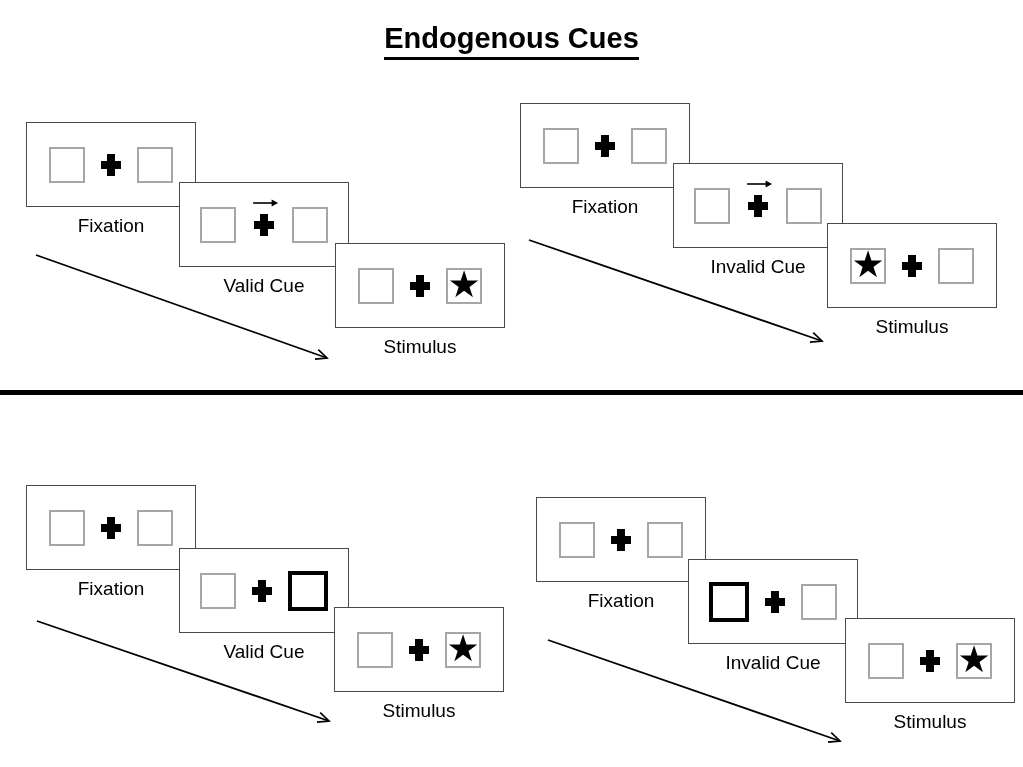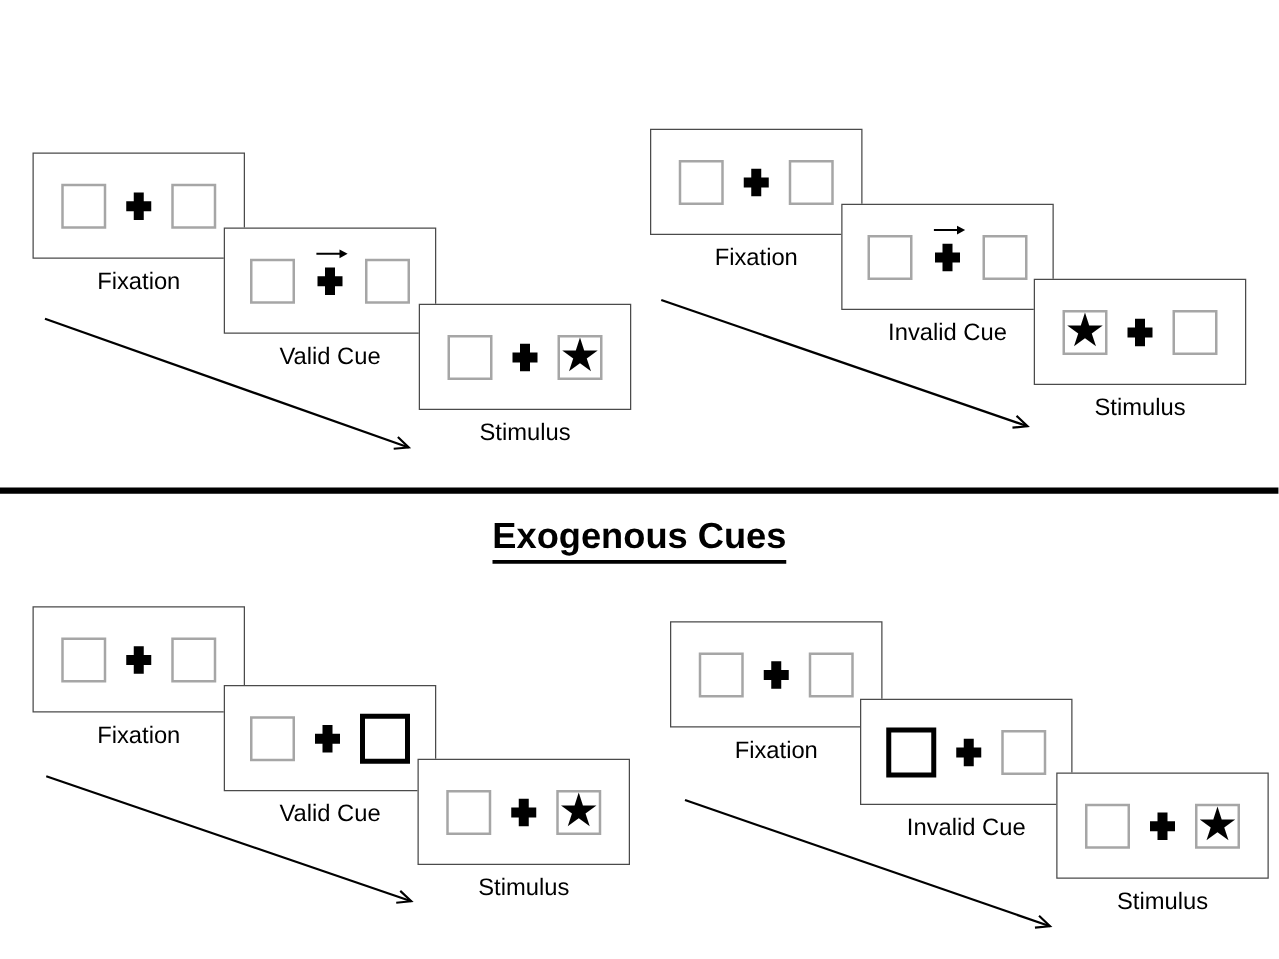--- a/index.html
+++ b/index.html
@@ -105,20 +105,23 @@
       <marker id="openhead" markerWidth="16" markerHeight="14" refX="12" refY="6" orient="auto" markerUnits="userSpaceOnUse">
         <path d="M1,1 L12,6 L1,11" fill="none" stroke="#000" stroke-width="1.7"></path>
       </marker>
     </defs>
     <line x1="36" y1="255" x2="327" y2="358" stroke="#000" stroke-width="1.8" marker-end="url(#openhead)"></line>
     <line x1="529" y1="240" x2="822" y2="341" stroke="#000" stroke-width="1.8" marker-end="url(#openhead)"></line>
     <line x1="37" y1="621" x2="329" y2="721" stroke="#000" stroke-width="1.8" marker-end="url(#openhead)"></line>
     <line x1="548" y1="640" x2="840" y2="741" stroke="#000" stroke-width="1.8" marker-end="url(#openhead)"></line>
   </svg>
 
+  <div class="section-title" style="top:22px;">
+    <span class="underlined">Endogenous Cues</span>
+  </div>
 
   <div class="panel-unit" style="left:26px; top:122px;">
     <div class="panel">
       <span class="box"></span>
       <span class="plus"></span>
       <span class="box"></span>
     </div>
     <div class="panel-label">Fixation</div>
   </div>
 
@@ -178,23 +181,20 @@
         <span class="star">★</span>
       </span>
       <span class="plus"></span>
       <span class="box"></span>
     </div>
     <div class="panel-label">Stimulus</div>
   </div>
 
   <div class="divider"></div>
 
-  <div class="section-title" style="top:413px;">
-    <span class="underlined">Exogenous Cues</span>
-  </div>
 
   <div class="panel-unit" style="left:26px; top:485px;">
     <div class="panel">
       <span class="box"></span>
       <span class="plus"></span>
       <span class="box"></span>
     </div>
     <div class="panel-label">Fixation</div>
   </div>
 

